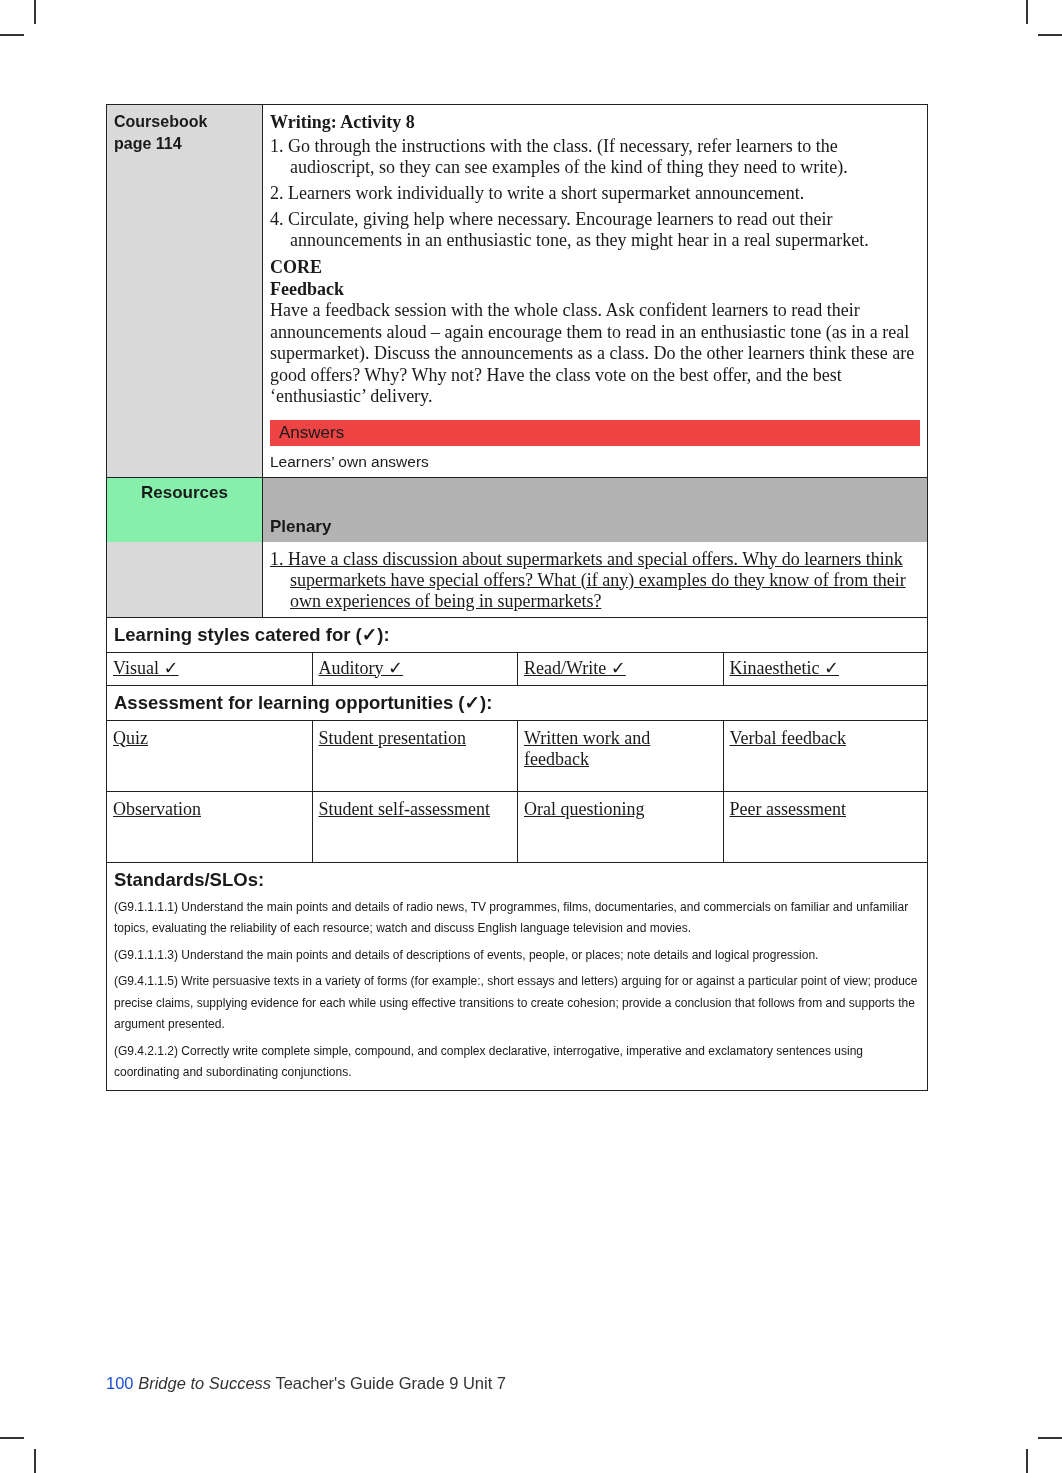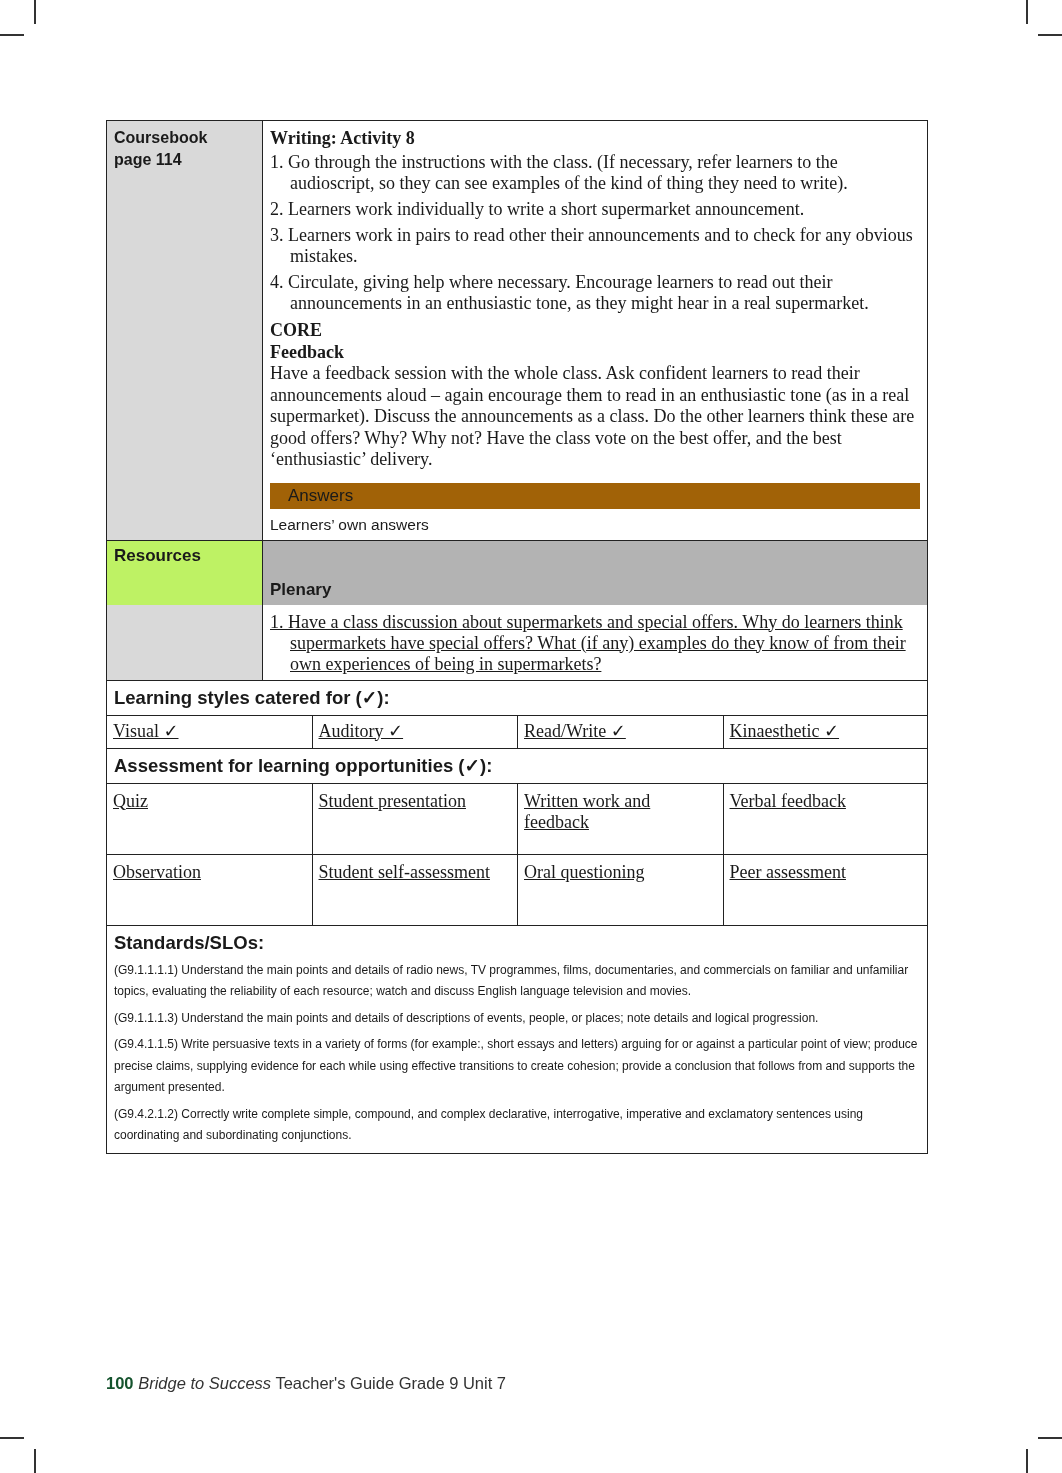--- a/index.html
+++ b/index.html
@@ -1,53 +1,53 @@
 <!DOCTYPE html>
 <html><head>
   <meta charset="utf-8">
   <style>
     html, body { margin: 0; padding: 0; background: #ffffff; }
     body { width: 1062px; height: 1473px; position: relative; overflow: hidden; color: #1a1a1a; }
     .crop { position: absolute; background: #333; }
 
-    .page-table { position: absolute; left: 106px; top: 120px; width: 822px; border: 1.5px solid #222; box-sizing: border-box; }
+    .page-table { position: absolute; left: 106px; top: 104px; width: 822px; border: 1.5px solid #222; box-sizing: border-box; }
     .row { display: flex; border-bottom: 1.5px solid #222; }
     .row:last-child { border-bottom: none; }
     .leftcol { width: 156px; background: #d9d9d9; border-right: 1.5px solid #222; box-sizing: border-box; padding: 6px 7px; }
     .rightcol { flex: 1; padding: 6px 7px 5px 7px; box-sizing: border-box; }
 
     .left-label { font-family: "Liberation Sans", sans-serif; font-weight: bold; font-size: 16px; line-height: 22px; }
 
     .act-title { font-family: "Liberation Serif", serif; font-weight: bold; font-size: 18px; line-height: 22px; margin-bottom: 3px; }
     ol.steps { margin: 0; padding: 0; list-style: none; }
     ol.steps li { font-family: "Liberation Serif", serif; font-size: 18px; line-height: 21px; padding-left: 20px; text-indent: -20px; margin-bottom: 5px; }
     .core, .fb-title { font-family: "Liberation Serif", serif; font-weight: bold; font-size: 18px; line-height: 22px; }
     .fb-body { font-family: "Liberation Serif", serif; font-size: 18px; line-height: 21.5px; margin-bottom: 12px; }
-    .answers-bar { background: #a16207; font-family: "Liberation Sans", sans-serif; font-size: 17px; line-height: 26px; padding-left: 18px; margin: 0 0 6px 0; }
+    .answers-bar { background: #ef4444; font-family: "Liberation Sans", sans-serif; font-size: 17px; line-height: 26px; padding-left: 9px; margin: 0 0 6px 0; }
     .answers-text { font-family: Liberation Sans, sans-serif; font-size: 15.5px; line-height: 20px; }
 
     .hdr-row { display: flex; background: #b3b3b3; border-bottom: none; }
-    .hdr-row .leftcol { background: #bef264; }
+    .hdr-row .leftcol { background: #86efac; text-align: center; }
     .hdr-label { font-family: "Liberation Sans", sans-serif; font-weight: bold; font-size: 17px; line-height: 20px; }
     .plenary-row .rightcol { padding-top: 7px; text-decoration: underline; }
 
     .section-title { font-family: "Liberation Sans", sans-serif; font-weight: bold; font-size: 18.5px; line-height: 22px; padding: 6px 7px; }
     .grid4 { display: flex; border-bottom: 1.5px solid #222; }
     .grid4 .cell { width: 205.5px; border-right: 1.5px solid #222; box-sizing: border-box; padding: 6px 6px; font-family: "Liberation Serif", serif; font-size: 18px; line-height: 21px; text-decoration: underline; }
     .grid4 .cell:last-child { border-right: none; flex: 1; }
     .grid4.tall .cell { height: 70px; padding-top: 7px; }
     .grid4.short .cell { height: 32px; padding-top: 5px; }
 
     .std { padding: 6px 7px 6px 7px; }
     .std-title { font-family: "Liberation Sans", sans-serif; font-weight: bold; font-size: 18.5px; line-height: 22px; margin-bottom: 6px; }
     .std-item { font-family: Liberation Sans, sans-serif; font-size: 12px; line-height: 21.5px; margin-bottom: 5px; }
     .std-item:last-child { margin-bottom: 0; }
 
     .footer { position: absolute; left: 106px; top: 1374px; font-family: "Liberation Sans", sans-serif; font-size: 16.5px; color: #333; }
-    .footer .num { font-weight: bold; color: #14532d; }
+    .footer .num { font-weight: normal; color: #1d4ed8; }
     .footer .it { font-style: italic; }
   </style>
 </head>
 <body>
 
 <div class="crop" style="left:34px;top:0;width:2px;height:24px;"></div>
 <div class="crop" style="left:0;top:34px;width:24px;height:2px;"></div>
 <div class="crop" style="left:1026px;top:0;width:2px;height:24px;"></div>
 <div class="crop" style="left:1038px;top:34px;width:24px;height:2px;"></div>
 <div class="crop" style="left:34px;top:1449px;width:2px;height:24px;"></div>
@@ -60,21 +60,20 @@
   <div class="row">
     <div class="leftcol">
       <div class="left-label" style="white-space:pre-line;">Coursebook
 page 114</div>
     </div>
     <div class="rightcol">
       <div class="act-title">Writing: Activity 8</div>
       <ol class="steps">
         <li>1. Go through the instructions with the class. (If necessary, refer learners to the audioscript, so they can see examples of the kind of thing they need to write).</li>
         <li>2. Learners work individually to write a short supermarket announcement.</li>
-        <li>3. Learners work in pairs to read other their announcements and to check for any obvious mistakes.</li>
         <li>4. Circulate, giving help where necessary. Encourage learners to read out their announcements in an enthusiastic tone, as they might hear in a real supermarket.</li>
       </ol>
       <div class="core">CORE</div>
       <div class="fb-title">Feedback</div>
       <div class="fb-body">Have a feedback session with the whole class. Ask confident learners to read their announcements aloud – again encourage them to read in an enthusiastic tone (as in a real supermarket). Discuss the announcements as a class. Do the other learners think these are good offers? Why? Why not? Have the class vote on the best offer, and the best ‘enthusiastic’ delivery.</div>
       <div class="answers-bar">Answers</div>
       <div class="answers-text">Learners’ own answers</div>
     </div>
   </div>
 

